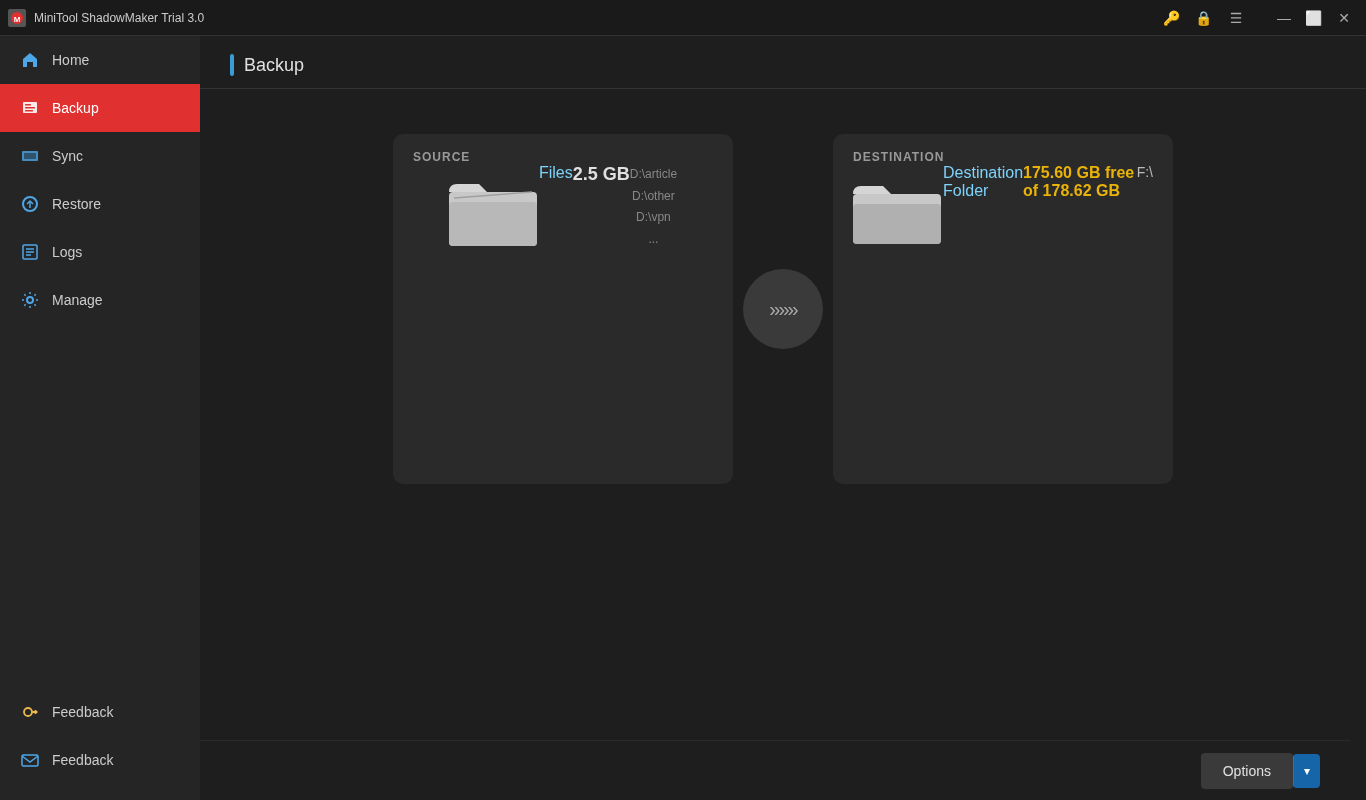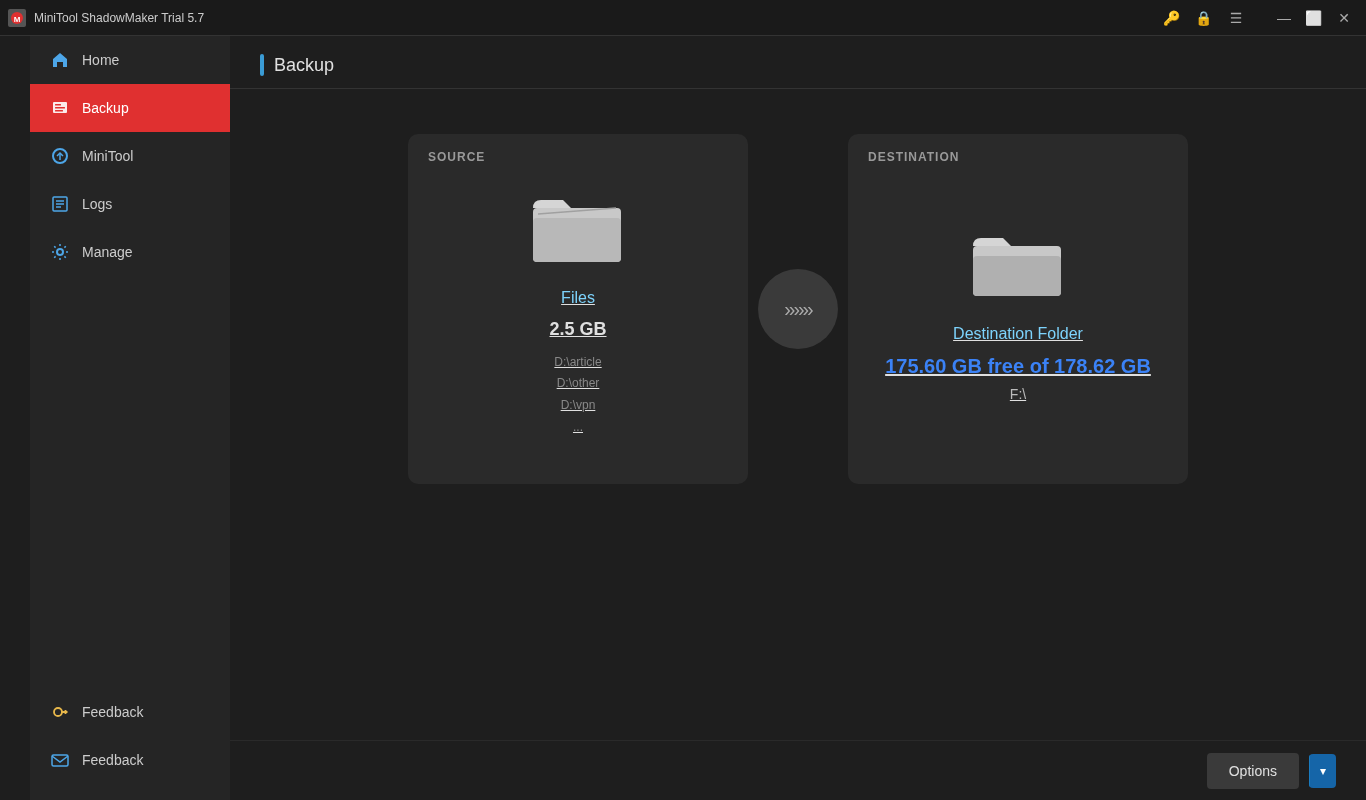--- a/index.html
+++ b/index.html
@@ -67,21 +67,20 @@
       display: flex;
       gap: 4px;
       margin-right: 8px;
     }
 
     
     #main-layout {
       display: flex;
       flex: 1;
       overflow: hidden;
-      margin-left: 30px;
     }
 
     
     #sidebar {
       width: 200px;
       background: #252525;
       display: flex;
       flex-direction: column;
       flex-shrink: 0;
     }
@@ -159,27 +158,26 @@
       width: 100%;
       height: 360px;
     }
 
     .backup-card {
       width: 340px;
       height: 350px;
       background: #2a2a2a;
       border-radius: 10px;
       display: flex;
-      flex-direction: column;
-      align-items: center;
+      flex-direction: row;
+      align-items: flex-start;
       justify-content: center;
       padding: 30px 20px;
       cursor: pointer;
       position: relative;
-      text-decoration: underline;
     }
 
     .card-label {
       position: absolute;
       top: 16px;
       left: 20px;
       font-size: 12px;
       font-weight: 600;
       color: #999;
       letter-spacing: 1px;
@@ -201,23 +199,23 @@
       color: #e0e0e0;
       margin-bottom: 12px;
     }
     .card-paths {
       font-size: 12px;
       color: #888;
       text-align: center;
       line-height: 1.8;
     }
     .card-free {
-      font-size: 20px;
+      font-size: 16px;
       font-weight: 600;
-      color: #3b82f6;
+      color: #eab308;
       margin-bottom: 8px;
     }
     .card-drive {
       font-size: 14px;
       color: #bbb;
     }
 
     
     #arrow-between {
       width: 80px;
@@ -232,27 +230,26 @@
       font-size: 22px;
       color: #888;
       letter-spacing: -4px;
     }
 
     
     #bottom-bar {
       position: absolute;
       bottom: 0;
       left: 0;
-      right: 0;
+      right: 16px;
       height: 60px;
       display: flex;
       align-items: center;
       justify-content: flex-end;
       padding: 0 30px;
-      gap: 10px;
       background: #1e1e1e;
       border-top: 1px solid #2a2a2a;
     }
 
     #options-btn {
       background: #3a3a3a;
       color: #e0e0e0;
       border: none;
       padding: 10px 22px;
       border-radius: 4px;
@@ -289,21 +286,21 @@
 <body>
 
 <div id="title-bar">
   <div id="title-bar-left">
     <div id="app-logo">
       <svg width="14" height="14" viewBox="0 0 14 14">
         <circle cx="7" cy="7" r="6" fill="#e03030"></circle>
         <text x="7" y="11" text-anchor="middle" font-size="8" fill="#fff" font-weight="bold">M</text>
       </svg>
     </div>
-    <span id="app-title">MiniTool ShadowMaker Trial 5.7</span>
+    <span id="app-title">MiniTool ShadowMaker Trial 3.0</span>
   </div>
   <div id="title-bar-right">
     <div class="title-icons">
       <div class="title-btn" title="Key">🔑</div>
       <div class="title-btn" title="Lock">🔒</div>
       <div class="title-btn" title="Menu">☰</div>
     </div>
     <div class="win-controls">
       <div class="title-btn">—</div>
       <div class="title-btn">⬜</div>
@@ -330,26 +327,35 @@
           <rect x="4" y="5" width="6" height="1.5" rx="0.5" fill="#e03030"></rect>
           <rect x="4" y="8" width="10" height="1.5" rx="0.5" fill="#e03030"></rect>
           <rect x="4" y="11" width="8" height="1.5" rx="0.5" fill="#e03030"></rect>
         </svg>
       </div>
       <span>Backup</span>
     </div>
     <div class="nav-item">
       <div class="nav-icon">
         <svg width="18" height="18" viewBox="0 0 18 18" fill="none">
+          <rect x="1" y="4" width="16" height="10" rx="1" fill="#4da6e8" opacity="0.8"></rect>
+          <rect x="3" y="6" width="12" height="6" rx="0.5" fill="#1a1a1a" opacity="0.5"></rect>
+        </svg>
+      </div>
+      <span>Sync</span>
+    </div>
+    <div class="nav-item">
+      <div class="nav-icon">
+        <svg width="18" height="18" viewBox="0 0 18 18" fill="none">
           <circle cx="9" cy="9" r="7" stroke="#4da6e8" stroke-width="2" fill="none"></circle>
           <path d="M6 9L9 6L12 9" stroke="#4da6e8" stroke-width="1.5" fill="none"></path>
           <line x1="9" y1="6" x2="9" y2="13" stroke="#4da6e8" stroke-width="1.5"></line>
         </svg>
       </div>
-      <span>MiniTool</span>
+      <span>Restore</span>
     </div>
     <div class="nav-item">
       <div class="nav-icon">
         <svg width="18" height="18" viewBox="0 0 18 18" fill="none">
           <rect x="2" y="2" width="14" height="14" rx="1" stroke="#4da6e8" stroke-width="1.5" fill="none"></rect>
           <line x1="5" y1="6" x2="13" y2="6" stroke="#4da6e8" stroke-width="1.5"></line>
           <line x1="5" y1="9" x2="13" y2="9" stroke="#4da6e8" stroke-width="1.5"></line>
           <line x1="5" y1="12" x2="10" y2="12" stroke="#4da6e8" stroke-width="1.5"></line>
         </svg>
       </div>

